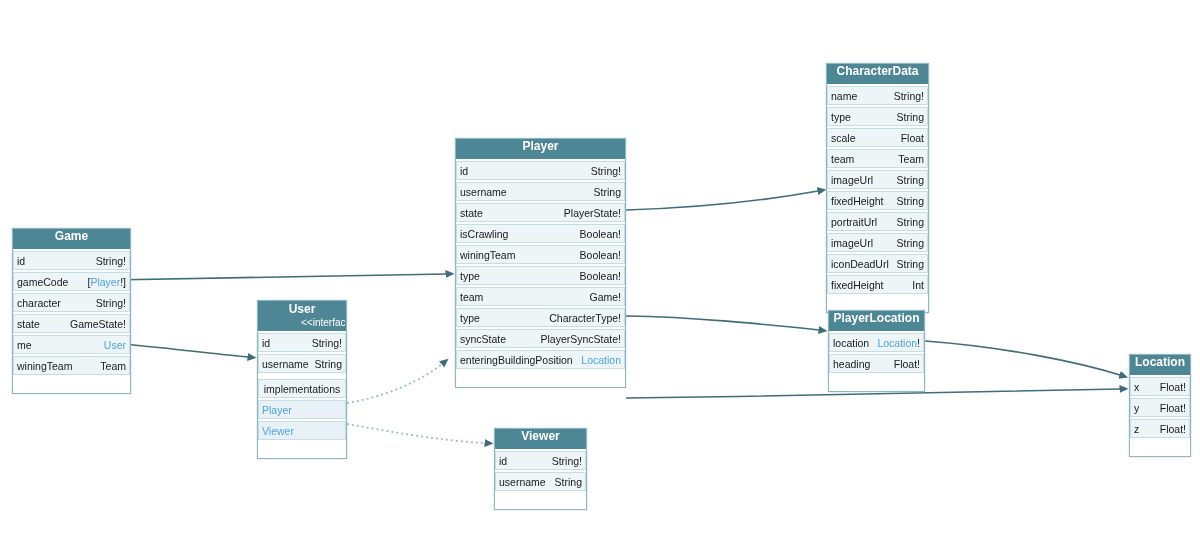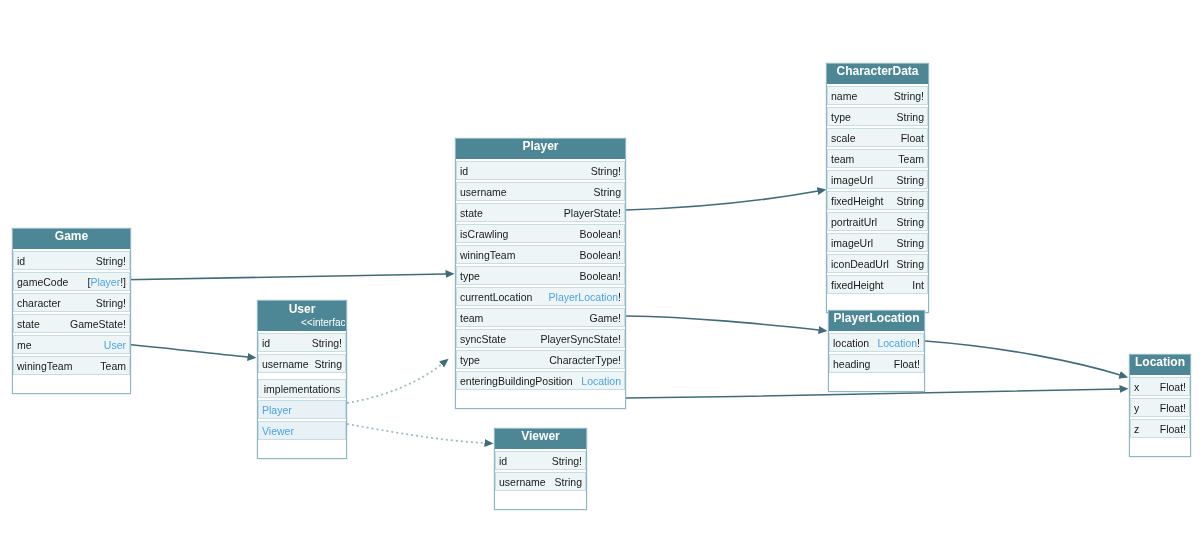--- a/index.html
+++ b/index.html
@@ -140,34 +140,30 @@
         </div>
         <div class="gt-row">
           <span class="fname">winingTeam</span>
           <span class="ftype"><span class="">Boolean!</span></span>
         </div>
         <div class="gt-row">
           <span class="fname">type</span>
           <span class="ftype"><span class="">Boolean!</span></span>
         </div>
         <div class="gt-row">
-          <span class="fname">currentLocation</span>
-          <span class="ftype"><span class="t-link">PlayerLocation</span><span class="">!</span></span>
-        </div>
-        <div class="gt-row">
           <span class="fname">team</span>
           <span class="ftype"><span class="">Game!</span></span>
         </div>
         <div class="gt-row">
+          <span class="fname">type</span>
+          <span class="ftype"><span class="">CharacterType!</span></span>
+        </div>
+        <div class="gt-row">
           <span class="fname">syncState</span>
           <span class="ftype"><span class="">PlayerSyncState!</span></span>
-        </div>
-        <div class="gt-row">
-          <span class="fname">type</span>
-          <span class="ftype"><span class="">CharacterType!</span></span>
         </div>
         <div class="gt-row">
           <span class="fname">enteringBuildingPosition</span>
           <span class="ftype"><span class="t-link">Location</span></span>
         </div>
       </div>
       <div class="gtable" style="left: 494px; top: 428px; width: 93px;">
         <div class="gt-header">
           <span class="gt-title">Viewer</span>
         </div>

